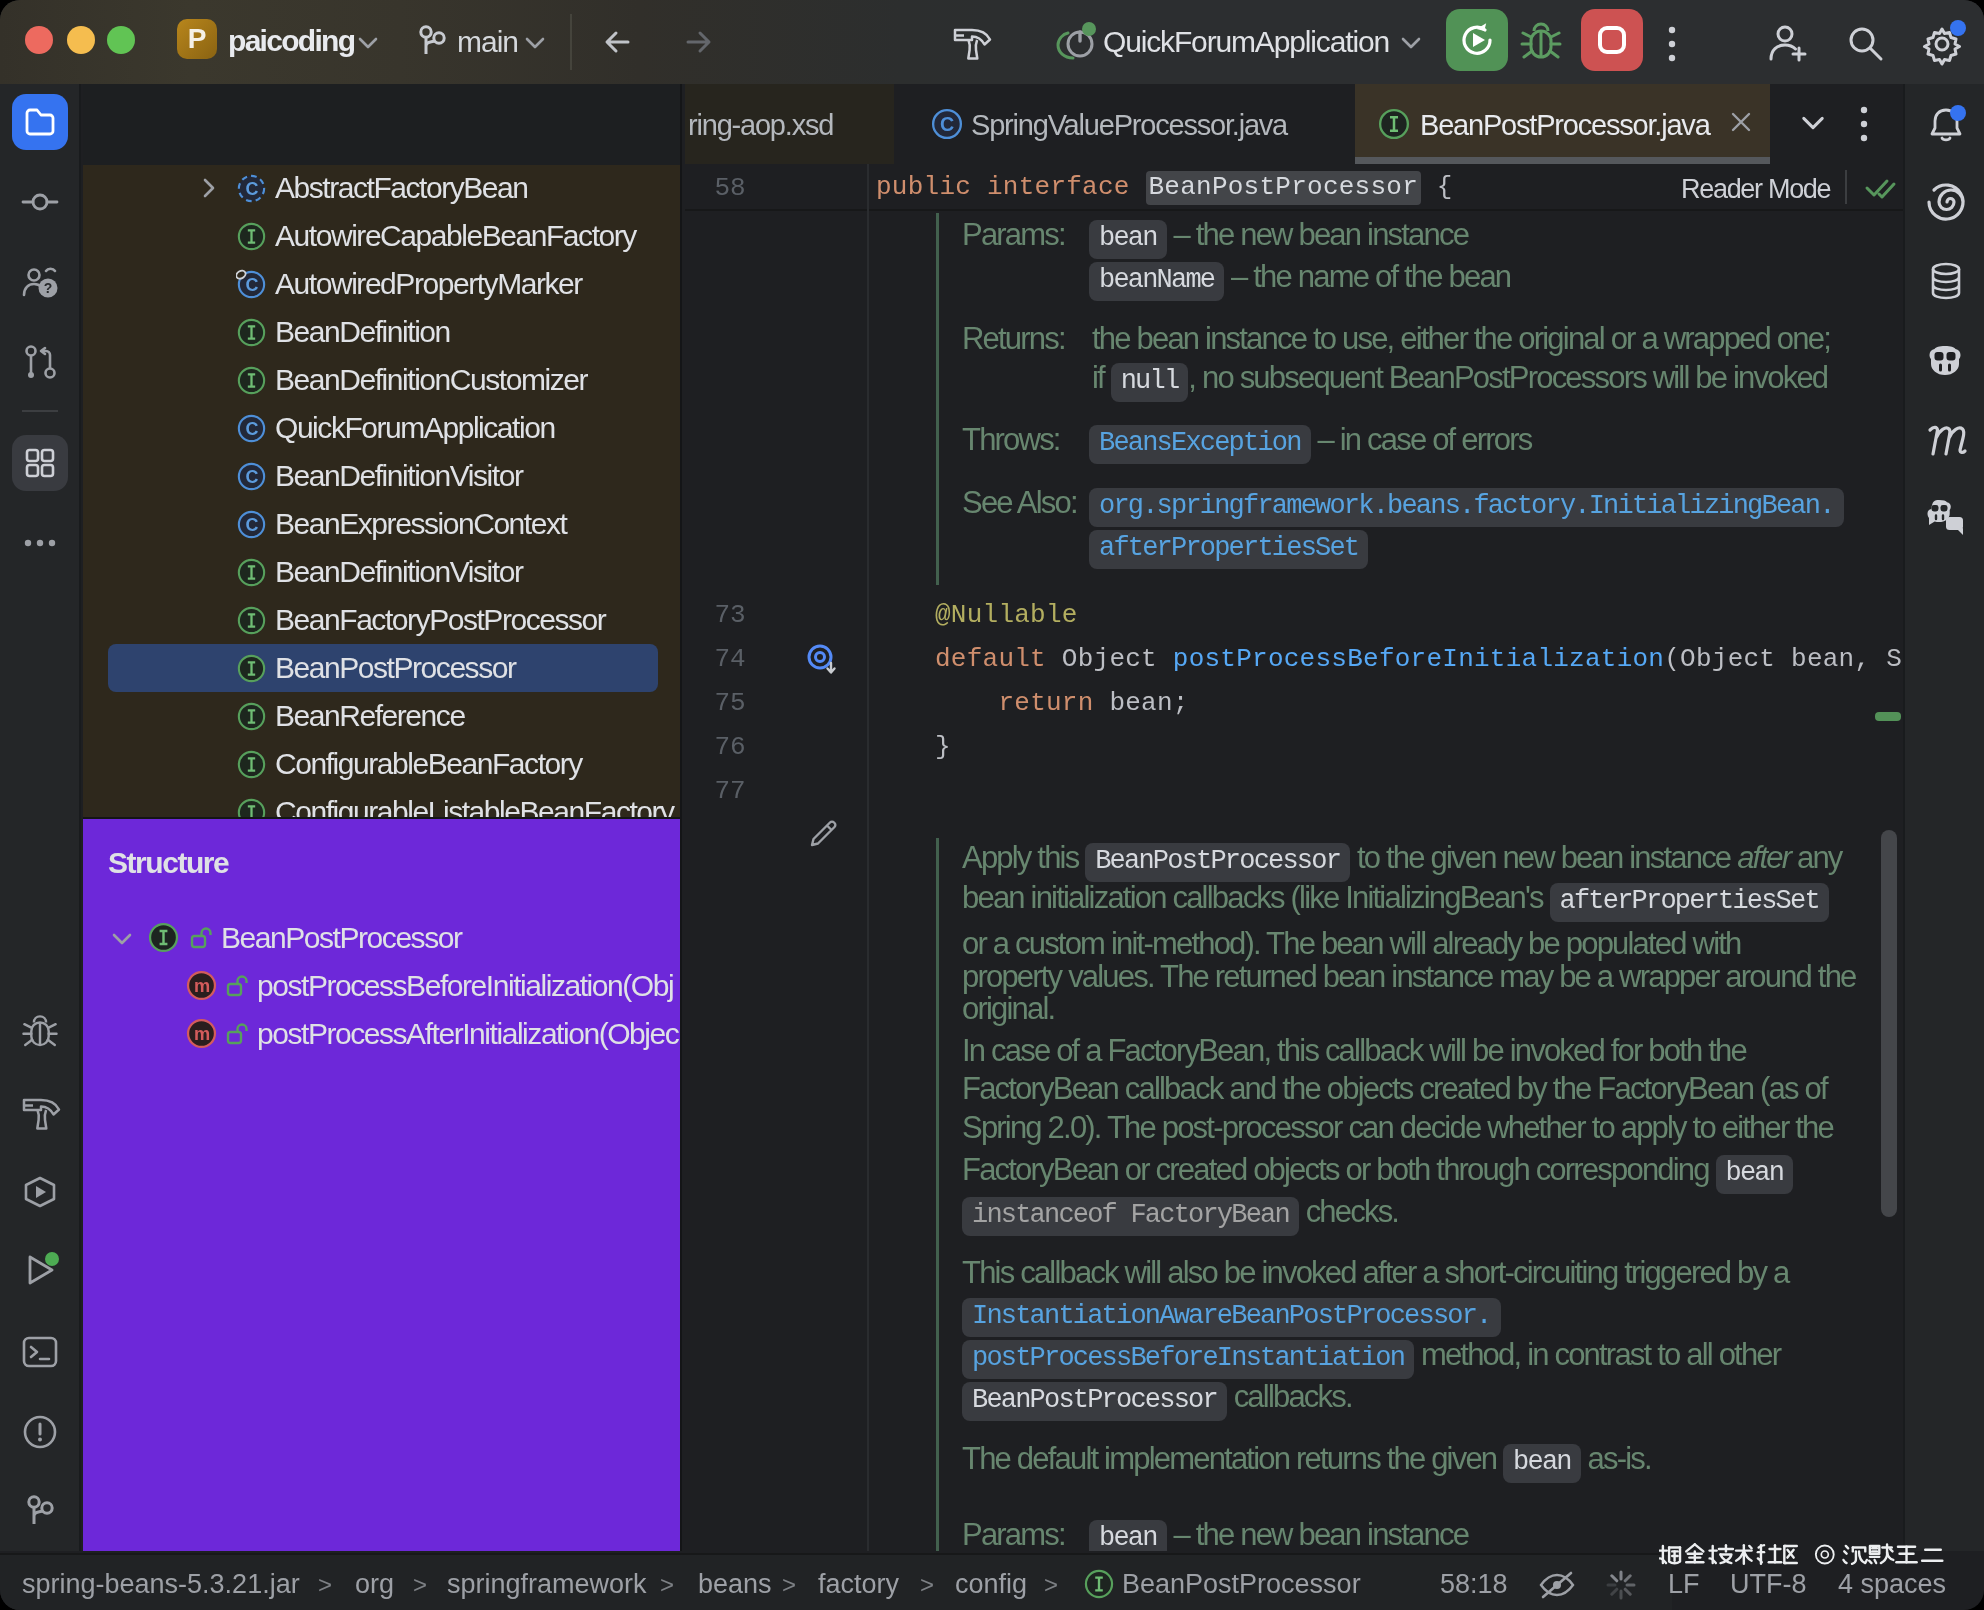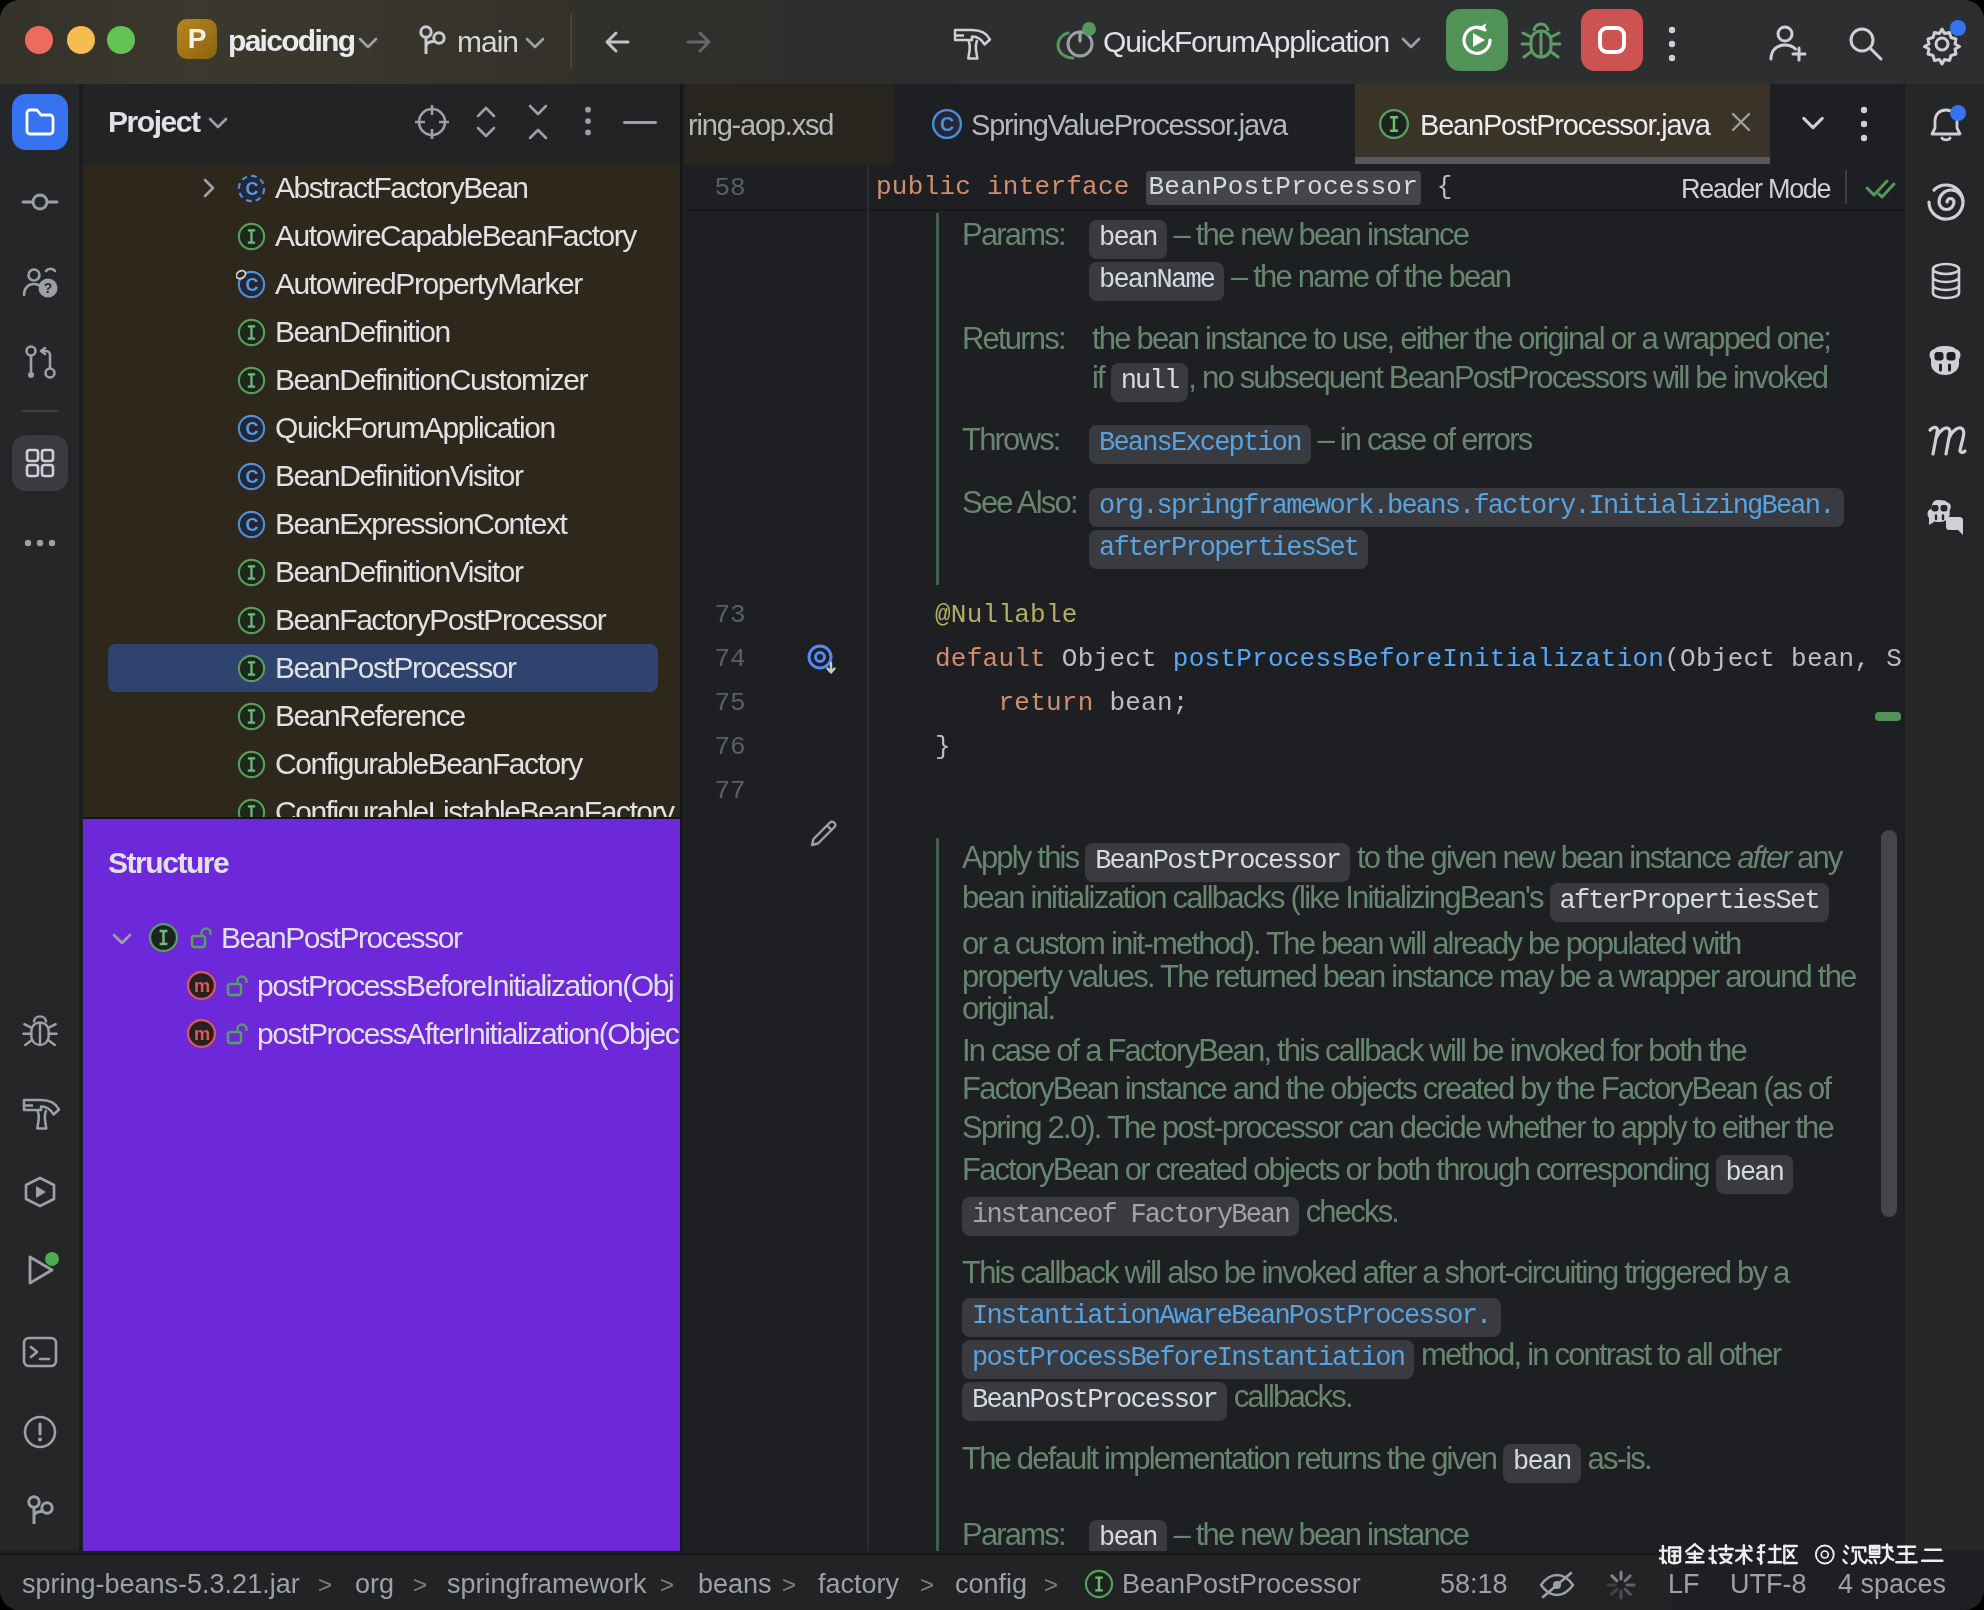--- a/index.html
+++ b/index.html
@@ -235,42 +235,20 @@
 
     <div class="sicon" style="top:1400px">
         <svg width="40" height="40" viewBox="0 0 15 20">
           <circle cx="4.5" cy="5" r="2.6" stroke="#9da0a6" stroke-width="1.5" fill="none"></circle>
           <circle cx="11" cy="8" r="2.6" stroke="#9da0a6" stroke-width="1.5" fill="none"></circle>
           <path d="M4.5 7.6 V16 M4.5 12 c0-2.5 3-1.8 4.5-2.7" stroke="#9da0a6" stroke-width="1.5" fill="none"></path>
         </svg>
       </div>
   </div>
   <div class="panel" id="panel">
-    <div class="phead" id="phead">
-      <div class="abs ui" style="left:25px;top:21px;font-weight:bold">Project</div>
-      <svg class="abs" style="left:122px;top:26px" width="26" height="26" viewBox="0 0 26 26">
-          <path d="M5 9 l8 8 l8-8" stroke="#9da0a6" stroke-width="2.6" fill="none" stroke-linecap="round" stroke-linejoin="round"></path>
-        </svg>
-      <svg class="abs" style="left:330px;top:19px" width="38" height="38" viewBox="0 0 38 38">
-          <circle cx="19" cy="19" r="13" stroke="#9da0a6" stroke-width="2.6" fill="none"></circle>
-          <path d="M19 2 v10 M19 26 v10 M2 19 h10 M26 19 h10" stroke="#9da0a6" stroke-width="2.6"></path>
-        </svg>
-      <svg class="abs" style="left:384px;top:19px" width="38" height="38" viewBox="0 0 38 38">
-          <path d="M11 13 l8-8 8 8 M11 25 l8 8 8-8" stroke="#9da0a6" stroke-width="2.6" fill="none" stroke-linecap="round" stroke-linejoin="round"></path>
-        </svg>
-      <svg class="abs" style="left:436px;top:19px" width="38" height="38" viewBox="0 0 38 38">
-          <path d="M11 3 l8 8 8-8 M11 35 l8-8 8 8" stroke="#9da0a6" stroke-width="2.6" fill="none" stroke-linecap="round" stroke-linejoin="round"></path>
-        </svg>
-      <svg class="abs" style="left:486px;top:19px" width="38" height="38" viewBox="0 0 16 40">
-          <circle cx="8" cy="7" r="3" fill="#9da0a6"></circle>
-          <circle cx="8" cy="19" r="3" fill="#9da0a6"></circle>
-          <circle cx="8" cy="31" r="3" fill="#9da0a6"></circle>
-        </svg>
-      <div class="abs" style="left:540px;top:37px;width:34px;height:3px;background:#9da0a6;border-radius:2px"></div>
-    </div>
     <div class="ptree" id="ptree">
       <div class="sel" style="top:479px"></div>
       <div class="trow" style="left:0;top:-1px;width:100%"><svg class="abs" style="left:113px;top:11px" width="26" height="26" viewBox="0 0 26 26">
             <path d="M9 5 l8 8 -8 8" stroke="#9da0a6" stroke-width="2.6" fill="none" stroke-linecap="round" stroke-linejoin="round"></path>
           </svg><svg class="abs" style="left:153px;top:9px" width="31" height="31" viewBox="0 0 38 38">
             <circle cx="19" cy="19" r="15.5" fill="#222839" stroke="#4e8fd8" stroke-width="2.6" stroke-dasharray="7 5"></circle>
             <text x="19" y="27" font-size="22" font-weight="bold" fill="#5c9bdd" text-anchor="middle" font-family="Liberation Sans">C</text>
           </svg><span style="position:absolute;left:192px;top:7px">AbstractFactoryBean</span></div>
       <div class="trow" style="left:0;top:47px;width:100%"><svg class="abs" style="left:153px;top:9px" width="31" height="31" viewBox="0 0 38 38">
             <circle cx="19" cy="19" r="15.5" fill="#1d271e" stroke="#57a05c" stroke-width="2.6"></circle>
@@ -433,21 +411,21 @@
       <svg class="abs" style="left:121px;top:604px" width="34" height="34" viewBox="0 0 34 34">
           <path d="M6 28 l1.5-6 L24 5.5 a2.8 2.8 0 0 1 4 0 l0.5 0.5 a2.8 2.8 0 0 1 0 4 L12 26.5 z M21 8.5 l4.5 4.5" stroke="#9da0a6" stroke-width="2.4" fill="none" stroke-linejoin="round"></path>
         </svg>
       <div class="vline" style="left:251px;top:625px;height:713px"></div>
       <div class="doc abs" style="left:277px;top:625px;height:40px;line-height:40px">Apply this <span class="chip" style="color:#d6d9de">BeanPostProcessor</span> to the given new bean instance <i>after</i> any</div>
       <div class="doc abs" style="left:277px;top:665px;height:40px;line-height:40px">bean initialization callbacks (like InitializingBean's <span class="chip" style="color:#d6d9de">afterPropertiesSet</span></div>
       <div class="doc abs" style="left:277px;top:711px;height:40px;line-height:40px">or a custom init-method). The bean will already be populated with</div>
       <div class="doc abs" style="left:277px;top:744px;height:40px;line-height:40px">property values. The returned bean instance may be a wrapper around the</div>
       <div class="doc abs" style="left:277px;top:776px;height:40px;line-height:40px">original.</div>
       <div class="doc abs" style="left:277px;top:818px;height:40px;line-height:40px">In case of a FactoryBean, this callback will be invoked for both the</div>
-      <div class="doc abs" style="left:277px;top:856px;height:40px;line-height:40px">FactoryBean instance and the objects created by the FactoryBean (as of</div>
+      <div class="doc abs" style="left:277px;top:856px;height:40px;line-height:40px">FactoryBean callback and the objects created by the FactoryBean (as of</div>
       <div class="doc abs" style="left:277px;top:895px;height:40px;line-height:40px">Spring 2.0). The post-processor can decide whether to apply to either the</div>
       <div class="doc abs" style="left:277px;top:937px;height:40px;line-height:40px">FactoryBean or created objects or both through corresponding <span class="chip" style="color:#d6d9de">bean</span></div>
       <div class="doc abs" style="left:277px;top:979px;height:40px;line-height:40px"><span class="chip" style="color:#a3a3a3">instanceof FactoryBean</span> checks.</div>
       <div class="doc abs" style="left:277px;top:1040px;height:40px;line-height:40px">This callback will also be invoked after a short-circuiting triggered by a</div>
       <div class="doc abs" style="left:277px;top:1080px;height:40px;line-height:40px"><span class="chip" style="color:#57a3e0">InstantiationAwareBeanPostProcessor.</span></div>
       <div class="doc abs" style="left:277px;top:1122px;height:40px;line-height:40px"><span class="chip" style="color:#57a3e0">postProcessBeforeInstantiation</span> method, in contrast to all other</div>
       <div class="doc abs" style="left:277px;top:1164px;height:40px;line-height:40px"><span class="chip" style="color:#d6d9de">BeanPostProcessor</span> callbacks.</div>
       <div class="doc abs" style="left:277px;top:1226px;height:40px;line-height:40px">The default implementation returns the given <span class="chip" style="color:#d6d9de">bean</span> as-is.</div>
       <div class="doc abs" style="left:277px;top:1302px;height:40px;line-height:40px">Params:</div>
       <div class="doc abs" style="left:404px;top:1302px;height:40px;line-height:40px"><span class="chip" style="color:#d6d9de">bean</span> – the new bean instance</div>

